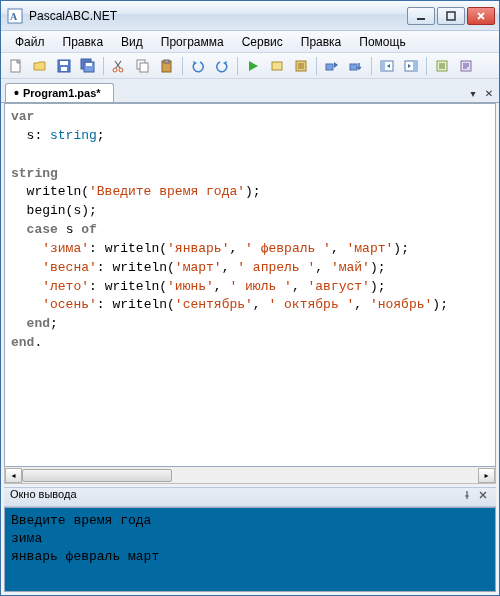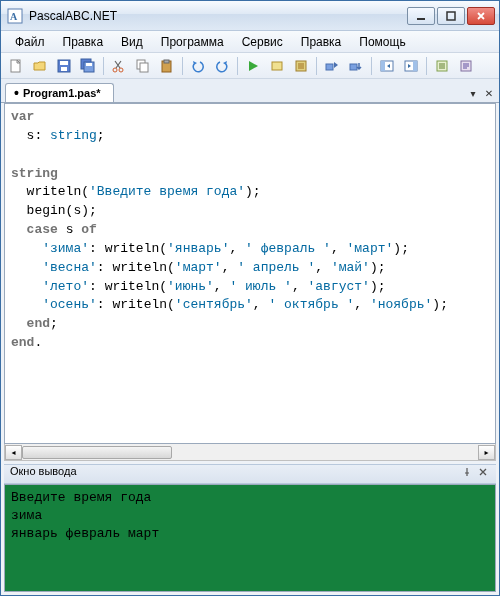--- a/index.html
+++ b/index.html
@@ -20,29 +20,29 @@
 .tabbar { height: 24px; background: #e8eef6; display: flex; align-items: flex-end; padding: 0 4px; border-bottom: 1px solid #9aa9bc; position: relative; }
 .tab { background: #fff; border: 1px solid #9aa9bc; border-bottom: none; padding: 3px 12px 3px 8px; border-radius: 3px 3px 0 0; font-size: 11px; font-weight: bold; display: flex; align-items: center; gap: 4px; cursor: pointer; }
 .tab .dot { font-size: 14px; line-height: 8px; }
 .tabctrls { margin-left: auto; display: flex; gap: 4px; align-items: center; padding-bottom: 3px; }
 .tabctrl { width: 12px; height: 12px; display: flex; align-items: center; justify-content: center; cursor: pointer; font-size: 10px; color: #333; }
 .editor-wrap { flex: 1; display: flex; flex-direction: column; min-height: 0; }
 .editor { flex: 1; background: #fff; border: 1px solid #9aa9bc; margin: 0 3px; overflow: auto; }
 .code { font-family: Consolas, 'Courier New', monospace; font-size: 13px; padding: 4px 6px; white-space: pre; line-height: 1.45; color: #000; }
 .kw { color: #737373; font-weight: bold; }
 .ty { color: #0369a1; }
-.str { color: #0369a1; }
+.str { color: #c2410c; }
 .hscroll { height: 17px; background: #f0f0f0; margin: 0 3px; border: 1px solid #c0c0c0; border-top: none; display: flex; align-items: center; }
 .hscroll .arrow { width: 17px; height: 15px; background: linear-gradient(to bottom, #fff, #e0e0e0); border: 1px solid #b0b0b0; display: flex; align-items: center; justify-content: center; font-size: 8px; cursor: pointer; }
 .hscroll .track { flex: 1; height: 15px; position: relative; }
 .hscroll .thumb { position: absolute; left: 0; width: 150px; height: 13px; top: 1px; background: linear-gradient(to bottom, #f4f4f4, #d8d8d8); border: 1px solid #a8a8a8; border-radius: 2px; cursor: pointer; }
 .output-title { height: 20px; background: linear-gradient(to bottom, #e8eef6, #dae3ef); border-top: 1px solid #b8c8dc; border-bottom: 1px solid #b8c8dc; display: flex; align-items: flex-start; padding: 0 6px; font-size: 11px; margin: 3px 3px 0 3px; }
 .output-title .spacer { flex: 1; }
 .output-title .pin, .output-title .x { width: 14px; height: 14px; display: flex; align-items: center; justify-content: center; cursor: pointer; margin-left: 2px; }
-.output { background: #15803d; border: 1px solid #9aa9bc; margin: 0 3px 3px 3px; height: 108px; overflow: auto; }
+.output { background: #0369a1; border: 1px solid #9aa9bc; margin: 0 3px 3px 3px; height: 85px; overflow: auto; }
 .output .text { font-family: Consolas, 'Courier New', monospace; font-size: 13px; padding: 4px 6px; white-space: pre; line-height: 1.4; }
 </style>
 </head>
 <body>
 
 <div class="window">
 
   <div class="titlebar">
     <span class="icon">
       <svg width="16" height="16" viewBox="0 0 16 16">

